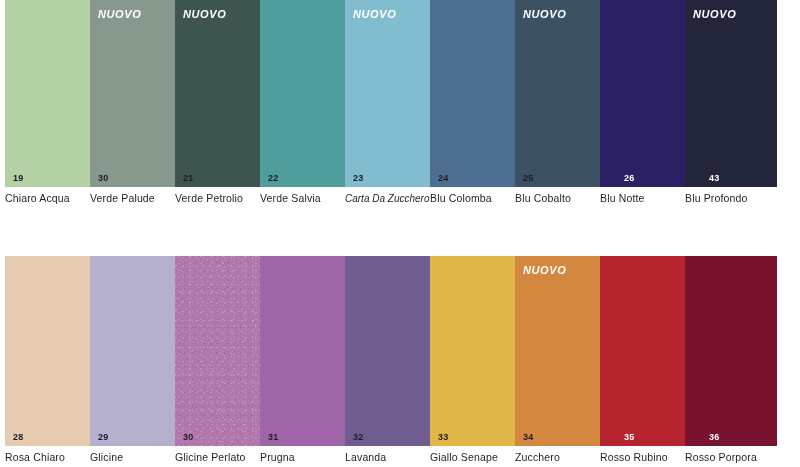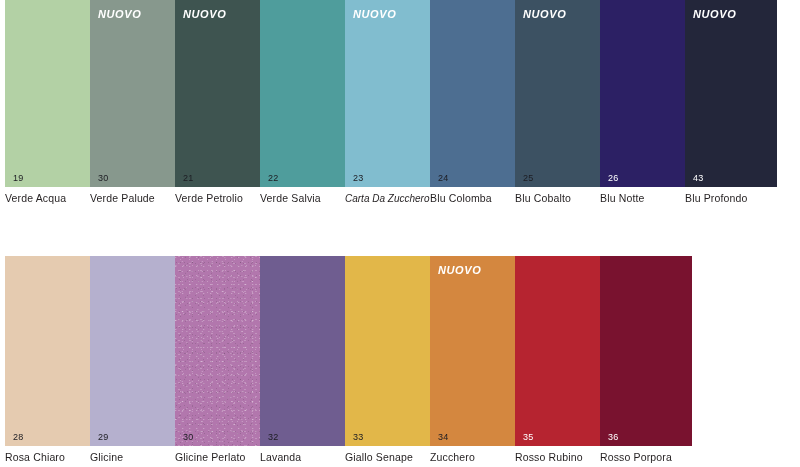--- a/index.html
+++ b/index.html
@@ -81,26 +81,26 @@
     letter-spacing: .6px;
     line-height: 13px;
     white-space: nowrap;
   }
 
   .chip-num {
     position: absolute;
     left: 8px;
     bottom: 4px;
     font-size: 9px;
-    font-weight: normal;
+    font-weight: bold;
     line-height: 10px;
     letter-spacing: .2px;
   }
   .chip-num.dark  { color: #1c1c22; }
-  .chip-num.light { color: #ffffff; }
+  .chip-num.light { color: #ffffff; margin-left: 16px; }
 
   .chip-name {
     position: absolute;
     left: 0px;
     top: 192px;
     width: 92px;
     font-size: 10.5px;
     line-height: 13px;
     color: #231f20;
     white-space: nowrap;
@@ -113,21 +113,21 @@
 </head>
 <body>
 
 <div class="palette">
   <div class="swatch-row row-top">
       <div class="swatch-cell">
         <div class="chip">
           <div class="chip-fill" style="background-color: rgb(179, 209, 165);"></div>
           <div class="chip-num dark">19</div>
         </div>
-        <div class="chip-name">Verde Acqua</div>
+        <div class="chip-name">Chiaro Acqua</div>
       </div>
       <div class="swatch-cell">
         <div class="chip">
           <div class="chip-fill" style="background-color: rgb(135, 152, 141);"></div>
           <div class="nuovo">NUOVO</div>
           <div class="chip-num dark">30</div>
         </div>
         <div class="chip-name">Verde Palude</div>
       </div>
       <div class="swatch-cell">
@@ -201,20 +201,27 @@
       </div>
       <div class="swatch-cell">
         <div class="chip">
           <div class="chip-fill pearl" style="background-color: rgb(178, 119, 173);"></div>
           <div class="chip-num dark">30</div>
         </div>
         <div class="chip-name">Glicine Perlato</div>
       </div>
       <div class="swatch-cell">
         <div class="chip">
+          <div class="chip-fill" style="background-color: rgb(160, 101, 168);"></div>
+          <div class="chip-num dark">31</div>
+        </div>
+        <div class="chip-name">Prugna</div>
+      </div>
+      <div class="swatch-cell">
+        <div class="chip">
           <div class="chip-fill" style="background-color: rgb(111, 93, 144);"></div>
           <div class="chip-num dark">32</div>
         </div>
         <div class="chip-name">Lavanda</div>
       </div>
       <div class="swatch-cell">
         <div class="chip">
           <div class="chip-fill" style="background-color: rgb(226, 183, 73);"></div>
           <div class="chip-num dark">33</div>
         </div>

